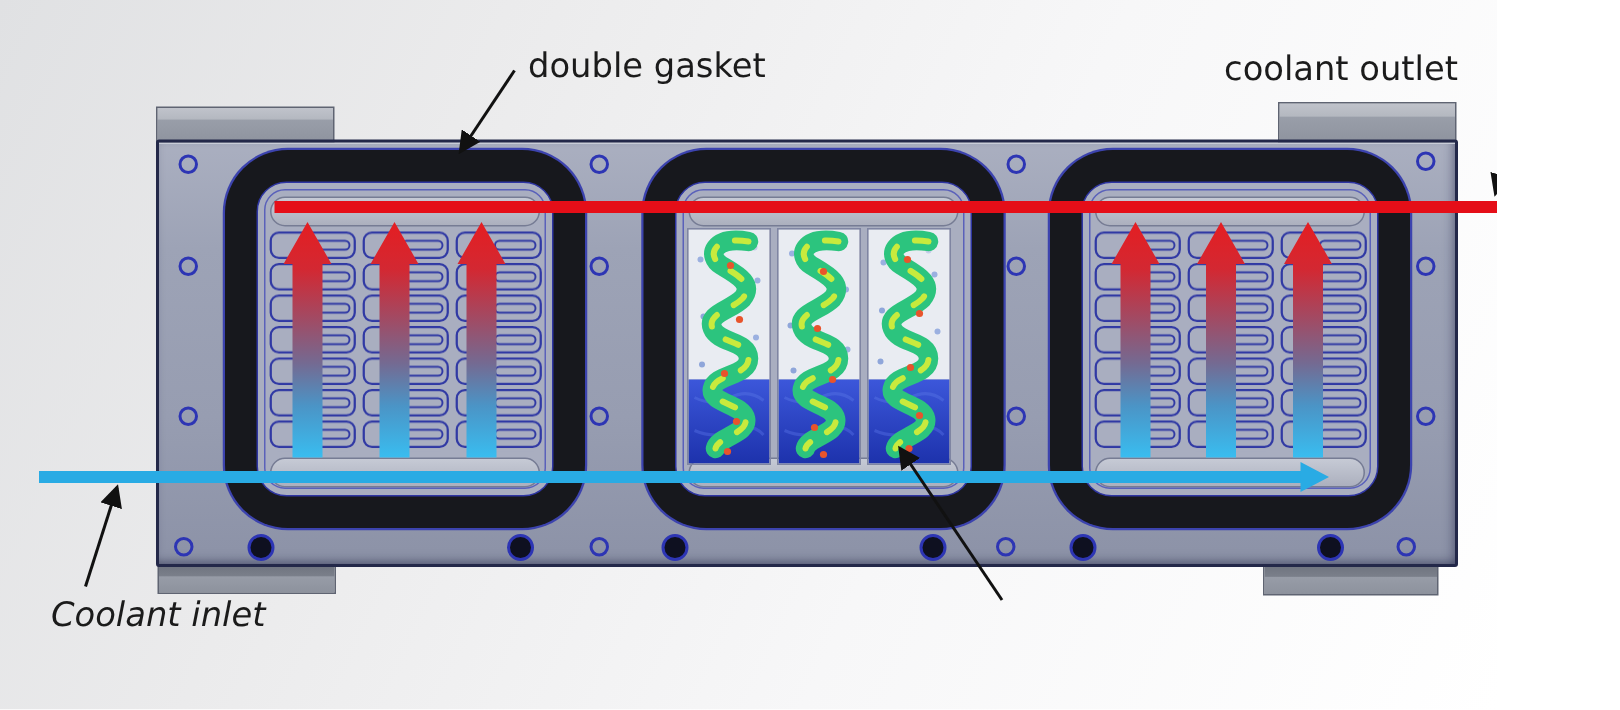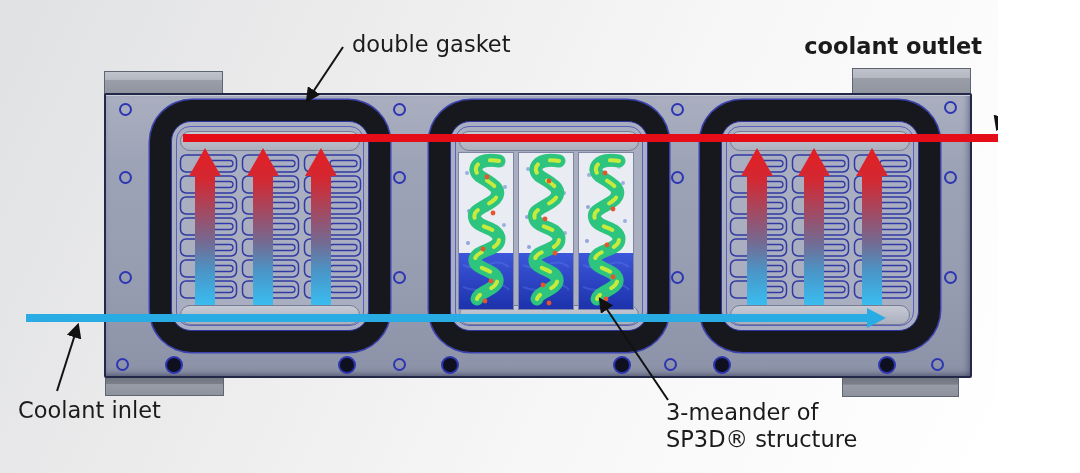--- a/index.html
+++ b/index.html
@@ -251,20 +251,16 @@
         <path d="M0 0 L10 5 L0 10 z" fill="#111"></path>
       </marker>
     </defs>
     <line x1="343" y1="47" x2="307" y2="101" stroke="#111" stroke-width="2" marker-end="url(#ah)"></line>
     <line x1="1018" y1="62" x2="997" y2="129" stroke="#111" stroke-width="2" marker-end="url(#ah)"></line>
     <line x1="57" y1="391" x2="78" y2="325" stroke="#111" stroke-width="2" marker-end="url(#ah)"></line>
     <line x1="668" y1="400" x2="600" y2="299" stroke="#111" stroke-width="2" marker-end="url(#ah)"></line>
   </svg>
 
   <div class="lbl" style="left:352px;top:31px;">double gasket</div>
-  <div class="lbl" style="right:16px;top:33px;font-weight:bold;">coolant outlet</div>
-  <div class="lbl" style="left:18px;top:397px;">Coolant inlet</div>
-  <div class="lbl two" style="left:666px;top:399px;">
-    <div>3-meander of</div>
-    <div>SP3D® structure</div>
-  </div>
+  <div class="lbl" style="right:26px;top:33px;">coolant outlet</div>
+  <div class="lbl" style="left:34px;top:397px;font-style:italic;">Coolant inlet</div>
 
 </div>
 
 </body></html>

